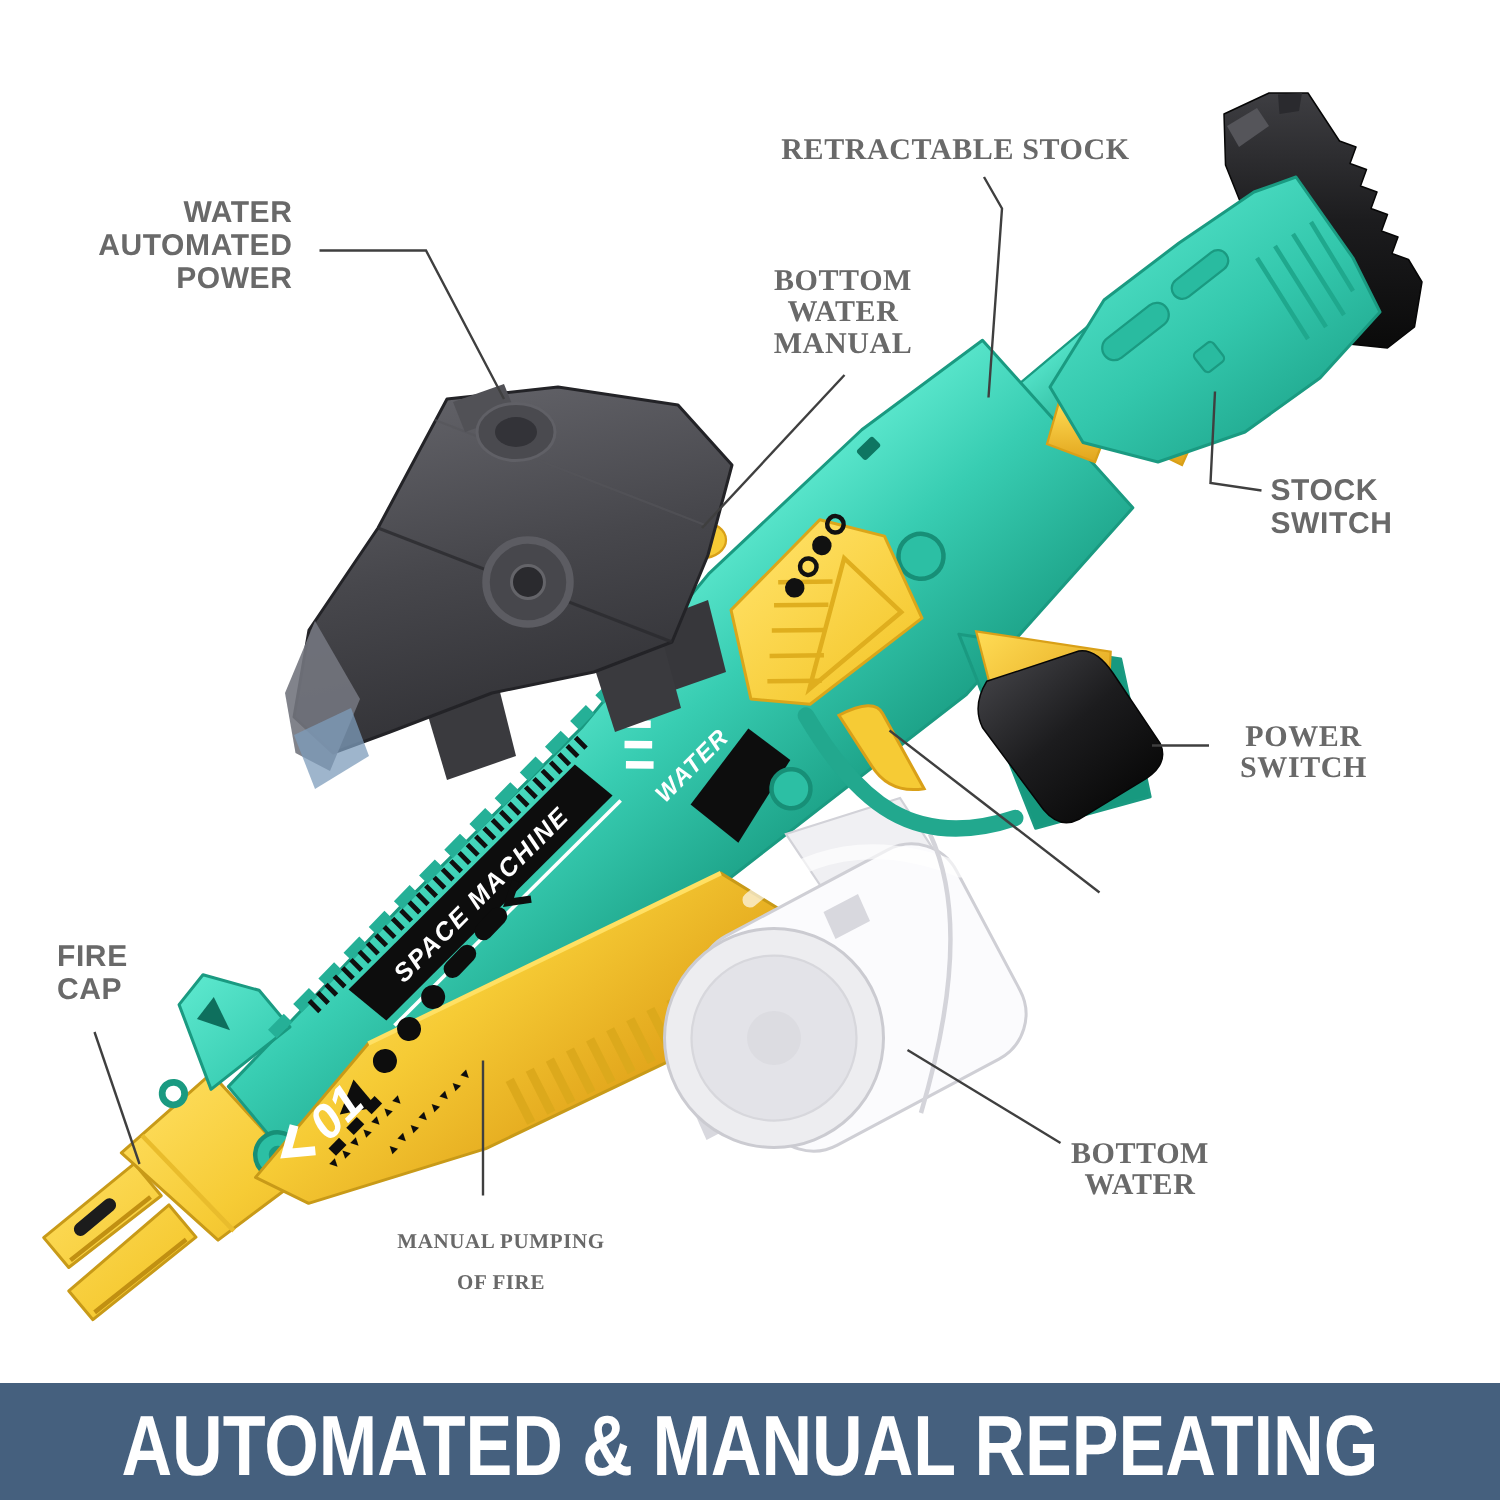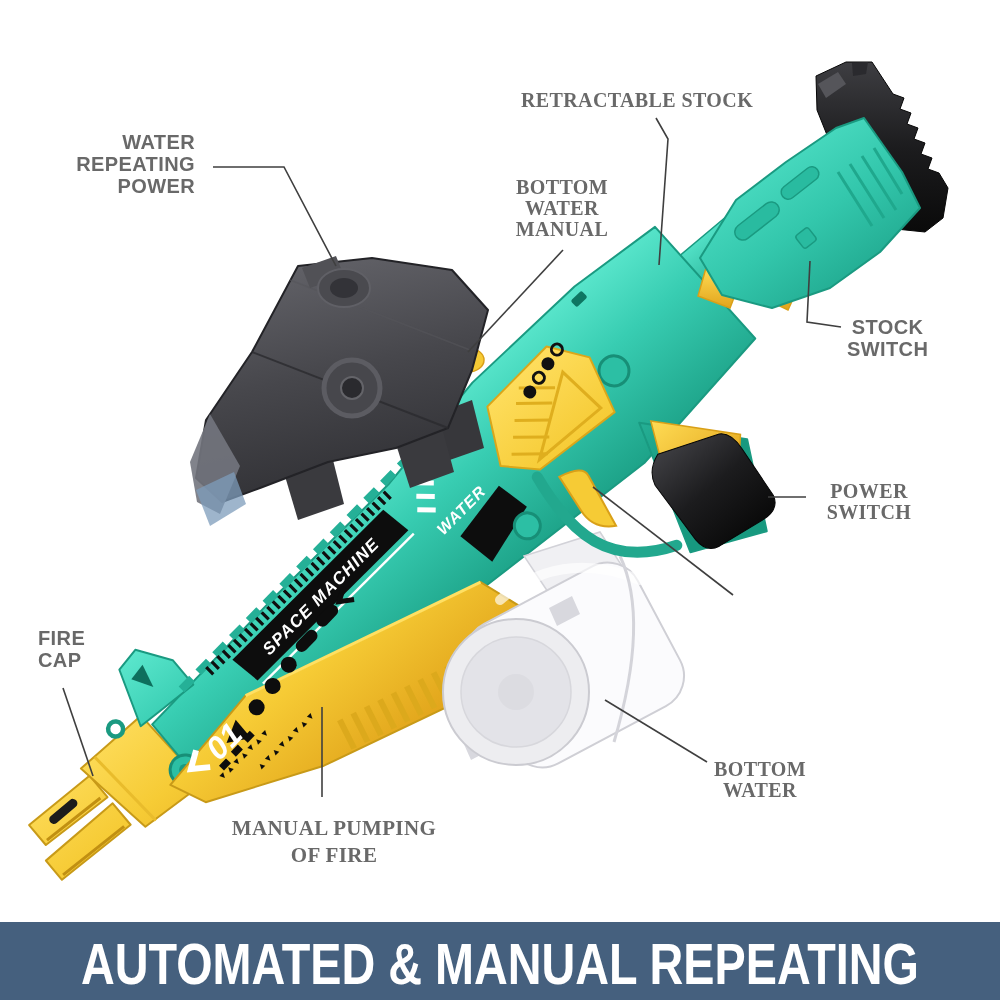--- a/index.html
+++ b/index.html
@@ -199,51 +199,51 @@
     <polyline points="768,497 806,497"></polyline>
     <polyline points="593,487 733,595"></polyline>
     <polyline points="63,688 93,776"></polyline>
     <polyline points="322,707 322,797"></polyline>
     <polyline points="605,700 707,762"></polyline>
   </g>
 </svg>
 
 <div class="label al-r" style="right:805px;top:131px;">
   <span class="ln">WATER</span>
-  <span class="ln">REPEATING</span>
+  <span class="ln">AUTOMATED</span>
   <span class="ln">POWER</span>
 </div>
 
 <div class="label al-c" style="left:487px;top:89px;width:300px;">
   <span class="ln">RETRACTABLE STOCK</span>
 </div>
 
 <div class="label al-c" style="left:492px;top:177px;width:140px;line-height:21px;">
   <span class="ln">BOTTOM</span>
   <span class="ln">WATER</span>
   <span class="ln">MANUAL</span>
 </div>
 
-<div class="label al-l" style="left:847px;top:316px;text-align:center;">
+<div class="label al-l" style="left:847px;top:316px;">
   <span class="ln">STOCK</span>
   <span class="ln">SWITCH</span>
 </div>
 
 <div class="label al-c" style="left:794px;top:481px;width:150px;line-height:21px;">
   <span class="ln">POWER</span>
   <span class="ln">SWITCH</span>
 </div>
 
 
 <div class="label al-l" style="left:38px;top:627px;">
   <span class="ln">FIRE</span>
   <span class="ln">CAP</span>
 </div>
 
-<div class="label al-c" style="left:184px;top:815px;width:300px;font-size:21px;line-height:27px;">
+<div class="label al-c" style="left:184px;top:815px;width:300px;font-size:14px;line-height:27px;">
   <span class="ln">MANUAL PUMPING</span>
   <span class="ln">OF FIRE</span>
 </div>
 
 <div class="label al-c" style="left:685px;top:759px;width:150px;line-height:21px;">
   <span class="ln">BOTTOM</span>
   <span class="ln">WATER</span>
 </div>
 
 <div class="banner">

